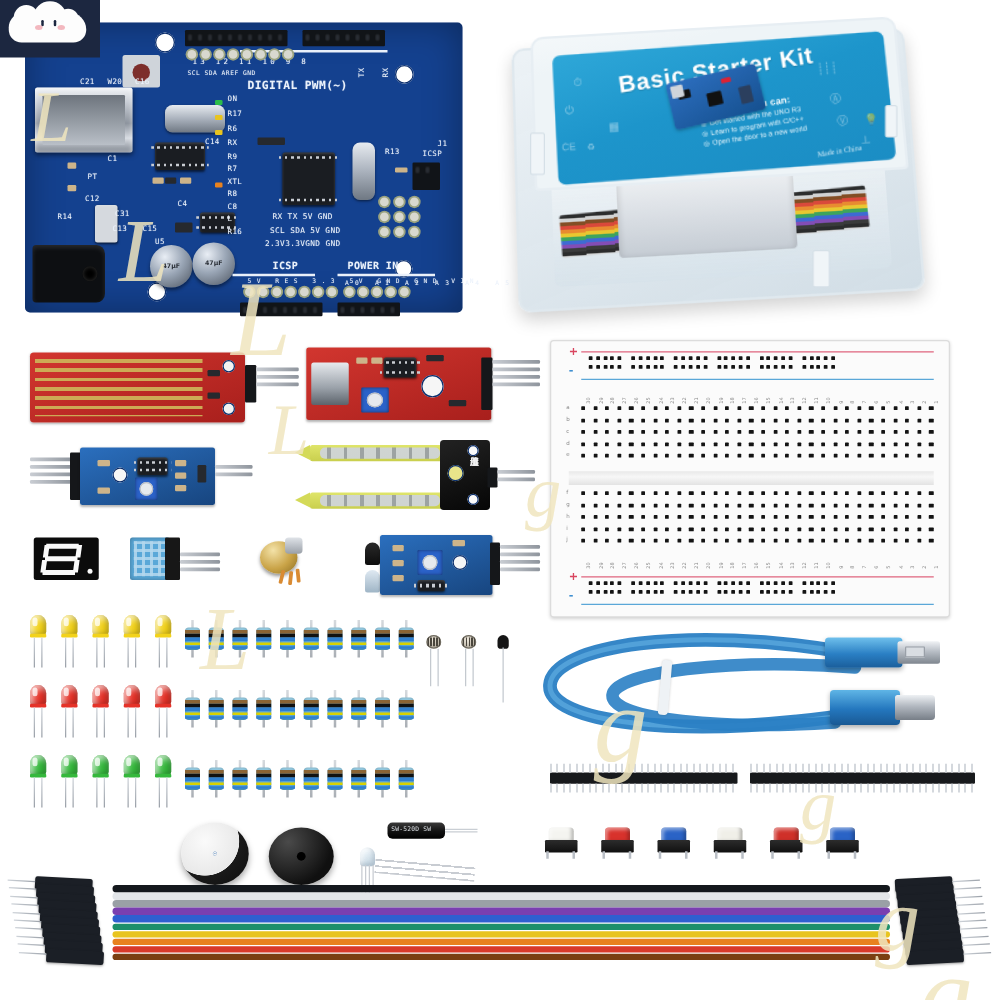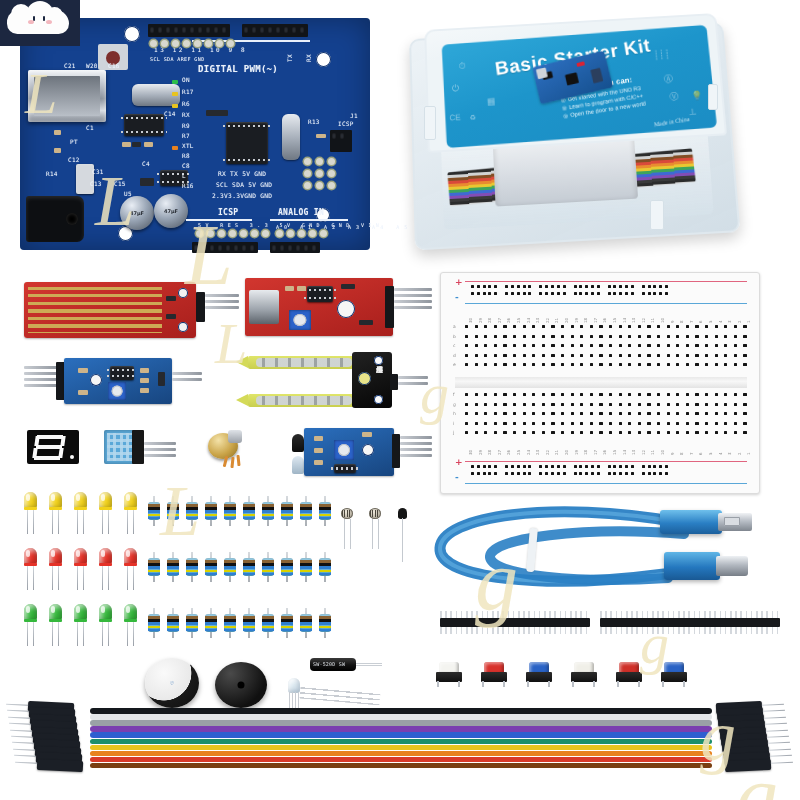--- a/index.html
+++ b/index.html
@@ -415,21 +415,21 @@
         <span class="pad" style="left:24px;top:0"></span>
       <span class="pad" style="left:0;top:12px"></span>
         <span class="pad" style="left:12px;top:12px"></span>
         <span class="pad" style="left:24px;top:12px"></span>
       <span class="pad" style="left:0;top:24px"></span>
         <span class="pad" style="left:12px;top:24px"></span>
         <span class="pad" style="left:24px;top:24px"></span>
     </div>
 
     <div class="silk" style="left:198px;top:190px;font-size:8px;font-weight:bold">ICSP</div>
-    <div class="silk" style="left:258px;top:190px;font-size:8px;font-weight:bold">ANALOG IN</div>
+    <div class="silk" style="left:258px;top:190px;font-size:8px;font-weight:bold">POWER IN</div>
     <div class="silkline" style="left:166px;top:201px;width:66px"></div>
     <div class="silkline" style="left:250px;top:201px;width:78px"></div>
     <div class="silk" style="left:178px;top:204px;font-size:5px;letter-spacing:4.4px">5V RES 3.3 5V GND GND VIN</div>
     <div class="silk" style="left:256px;top:206px;font-size:5px;letter-spacing:5px">A0 A1 A2 A3 A4 A5</div>
     <div class="hdr" style="left:172px;top:224px;width:66px;height:11px">
         <i></i>
         <i></i>
         <i></i>
         <i></i>
         <i></i>

